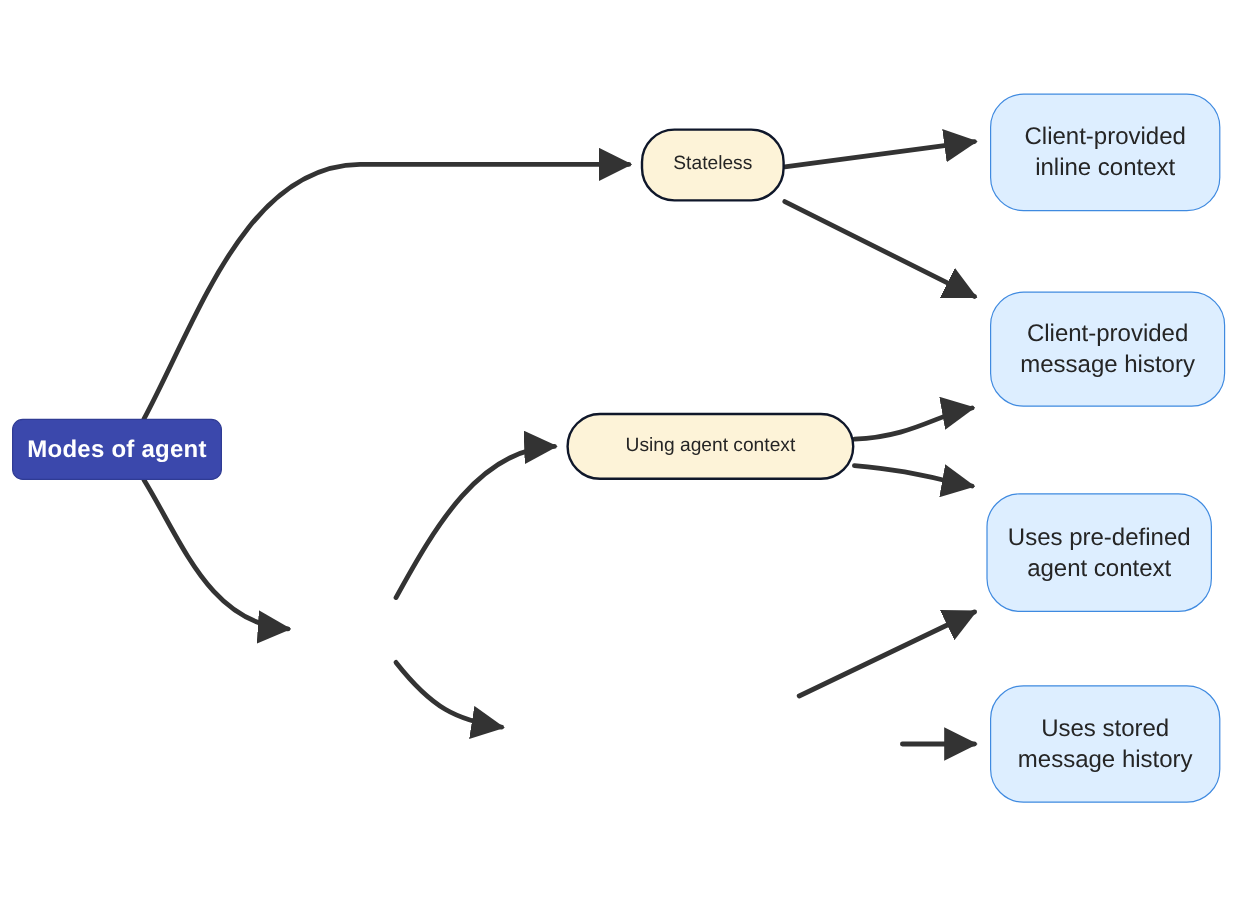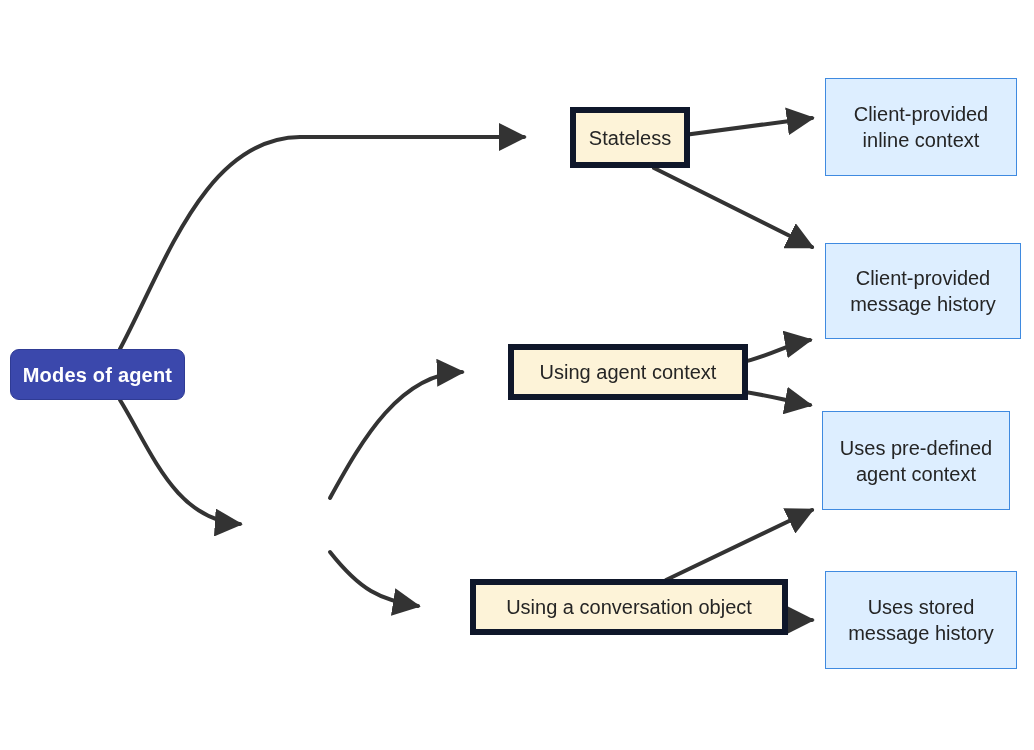--- a/index.html
+++ b/index.html
@@ -28,36 +28,36 @@
   }
   .node {
     position: absolute;
     box-sizing: border-box;
     display: flex;
     align-items: center;
     justify-content: center;
     text-align: center;
     line-height: 1.3;
     white-space: pre-line;
+    border-radius: 28px;
   }
   .node-root {
     background: #3b48ac;
     border: 1.6px solid #2f3b94;
     border-radius: 9px;
     color: #ffffff;
     font-weight: bold;
     font-size: 20px;
     letter-spacing: 0.2px;
   }
   .node-mid {
     background: #fdf3d8;
-    border: 6px solid #0f172a;
+    border: 2px solid #0f172a;
     color: #252525;
-    font-size: 20px;
-    margin-left: 36px;
+    font-size: 16px;
   }
   .node-leaf {
     background: #ddeeff;
     border: 1.6px solid #3f8ae0;
     color: #252525;
     font-size: 20px;
   }
 </style>
 </head>
 <body>
@@ -84,21 +84,20 @@
     </g>
   </svg>
 
   <div class="node node-root" style="left:10px; top:349px; width:175px; height:51px;">Modes of agent</div>
 
   <div class="node node-mid" style="left:534px; top:107px; width:120px; height:61px;">Stateless</div>
 
 
   <div class="node node-mid" style="left:472px; top:344px; width:240px; height:56px;">Using agent context</div>
 
-  <div class="node node-mid" style="left:434px; top:579px; width:318px; height:56px;">Using a conversation object</div>
 
   <div class="node node-leaf" style="left:825px; top:78px; width:192px; height:98px;">Client-provided
 inline context</div>
 
   <div class="node node-leaf" style="left:825px; top:243px; width:196px; height:96px;">Client-provided
 message history</div>
 
   <div class="node node-leaf" style="left:822px; top:411px; width:188px; height:99px;">Uses pre-defined
 agent context</div>
 

